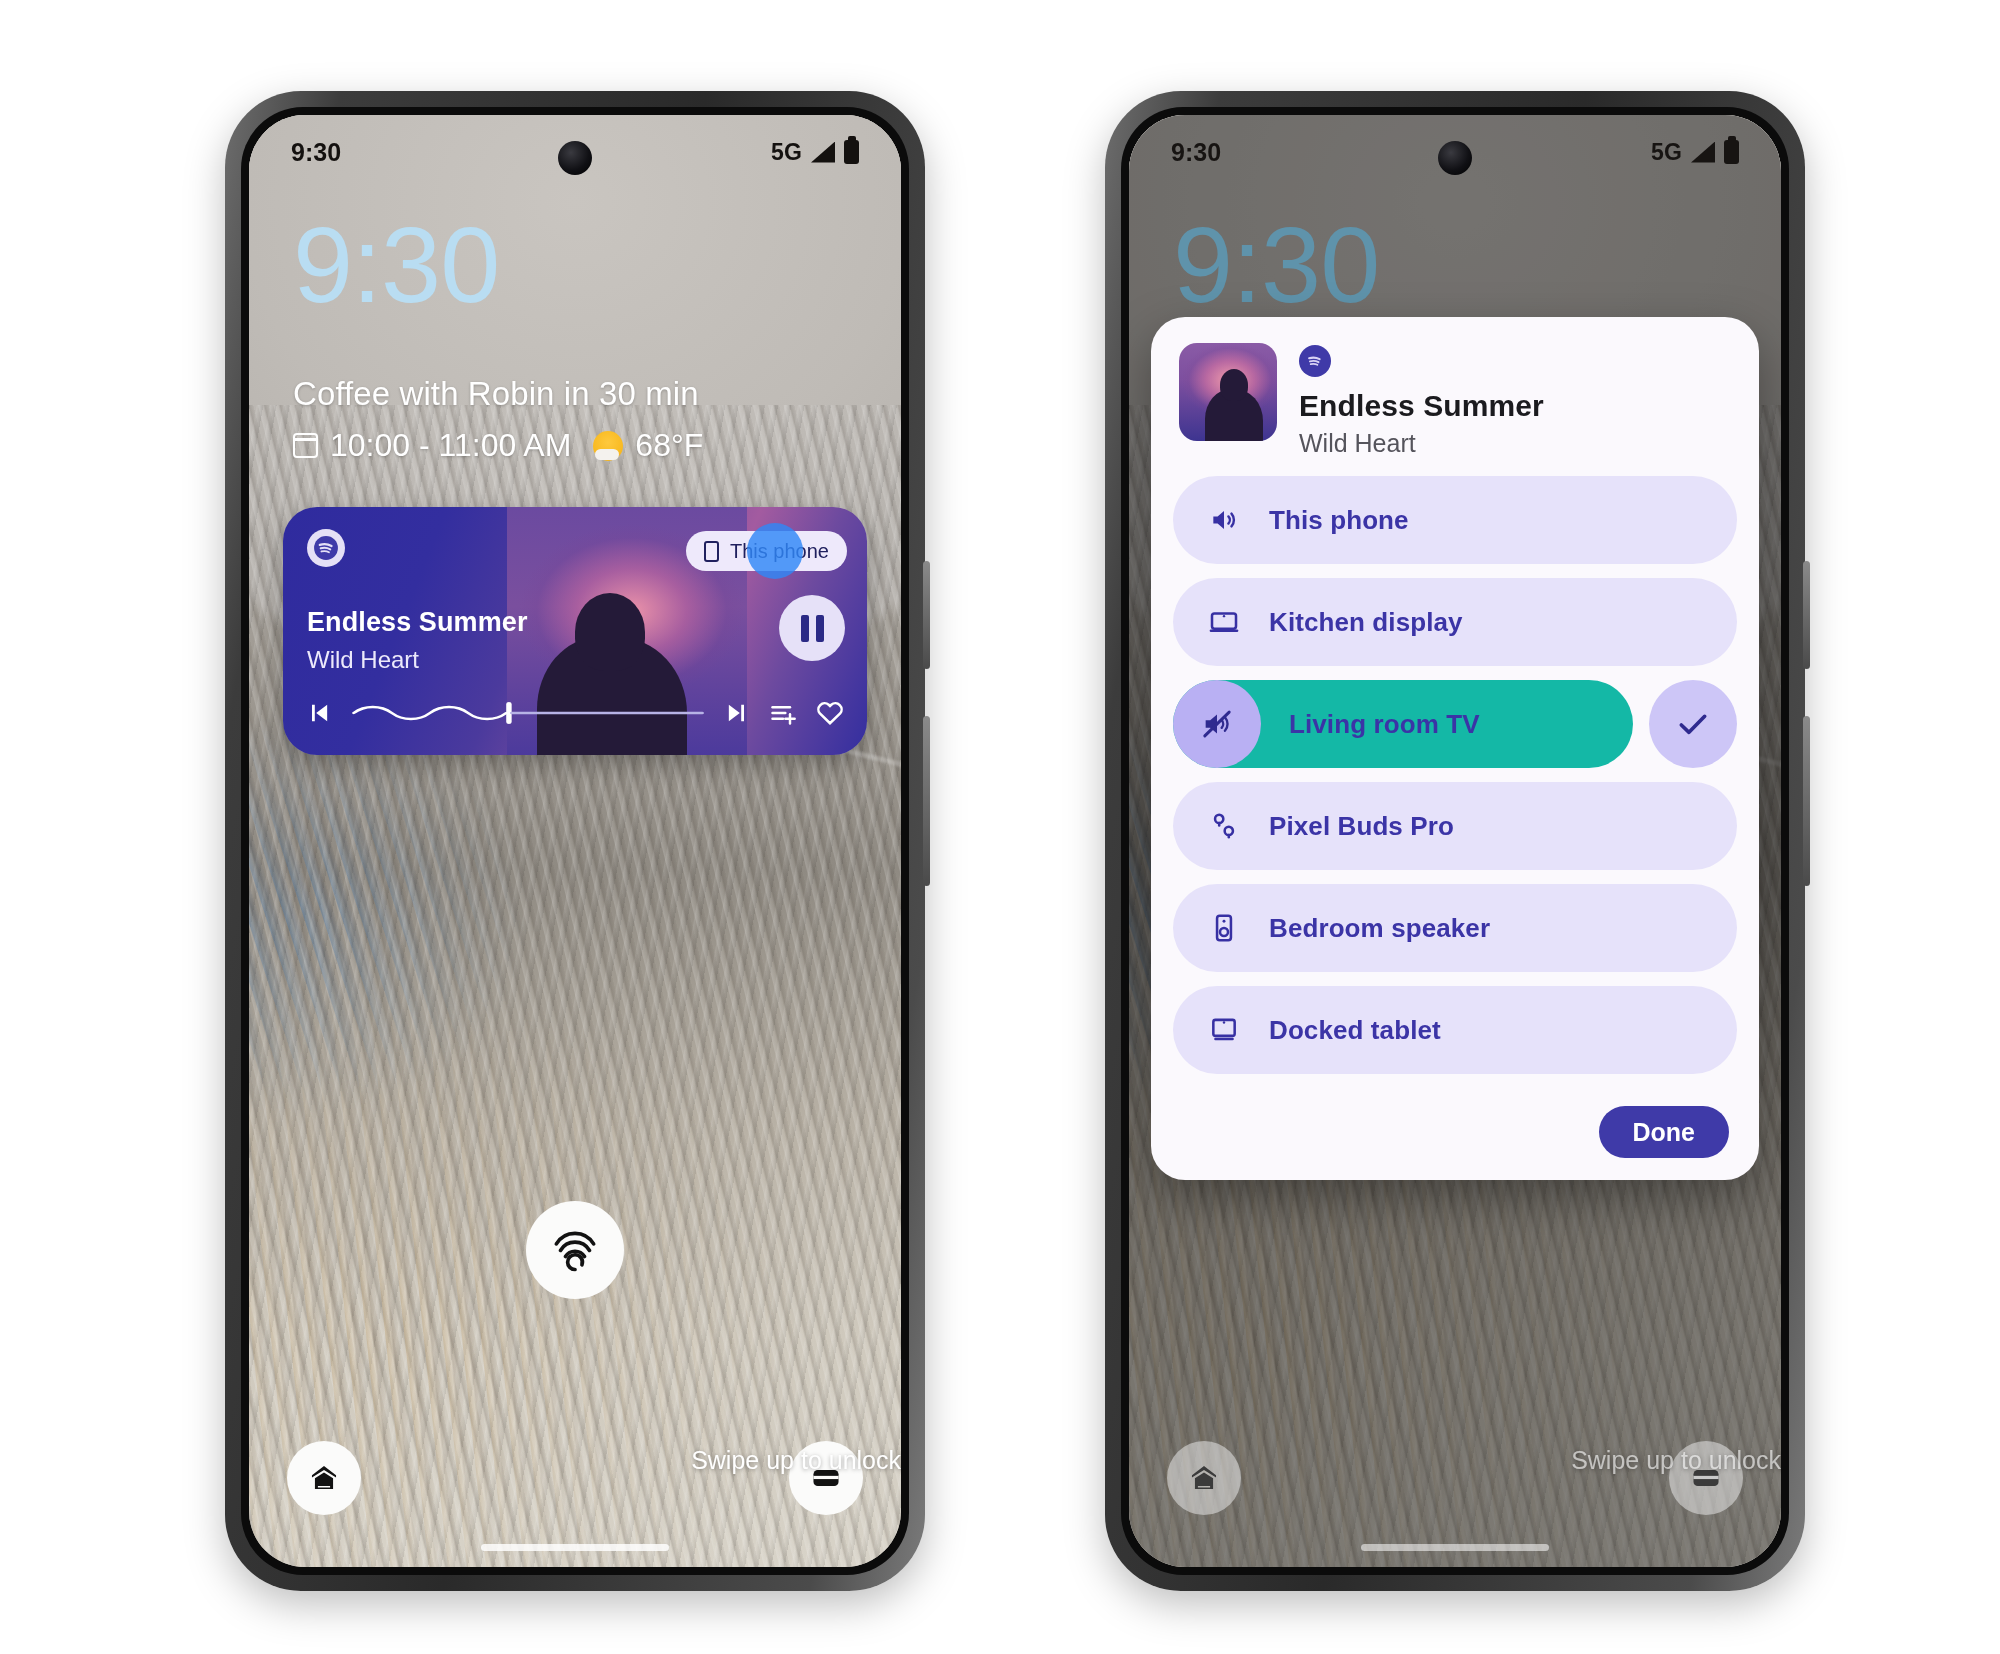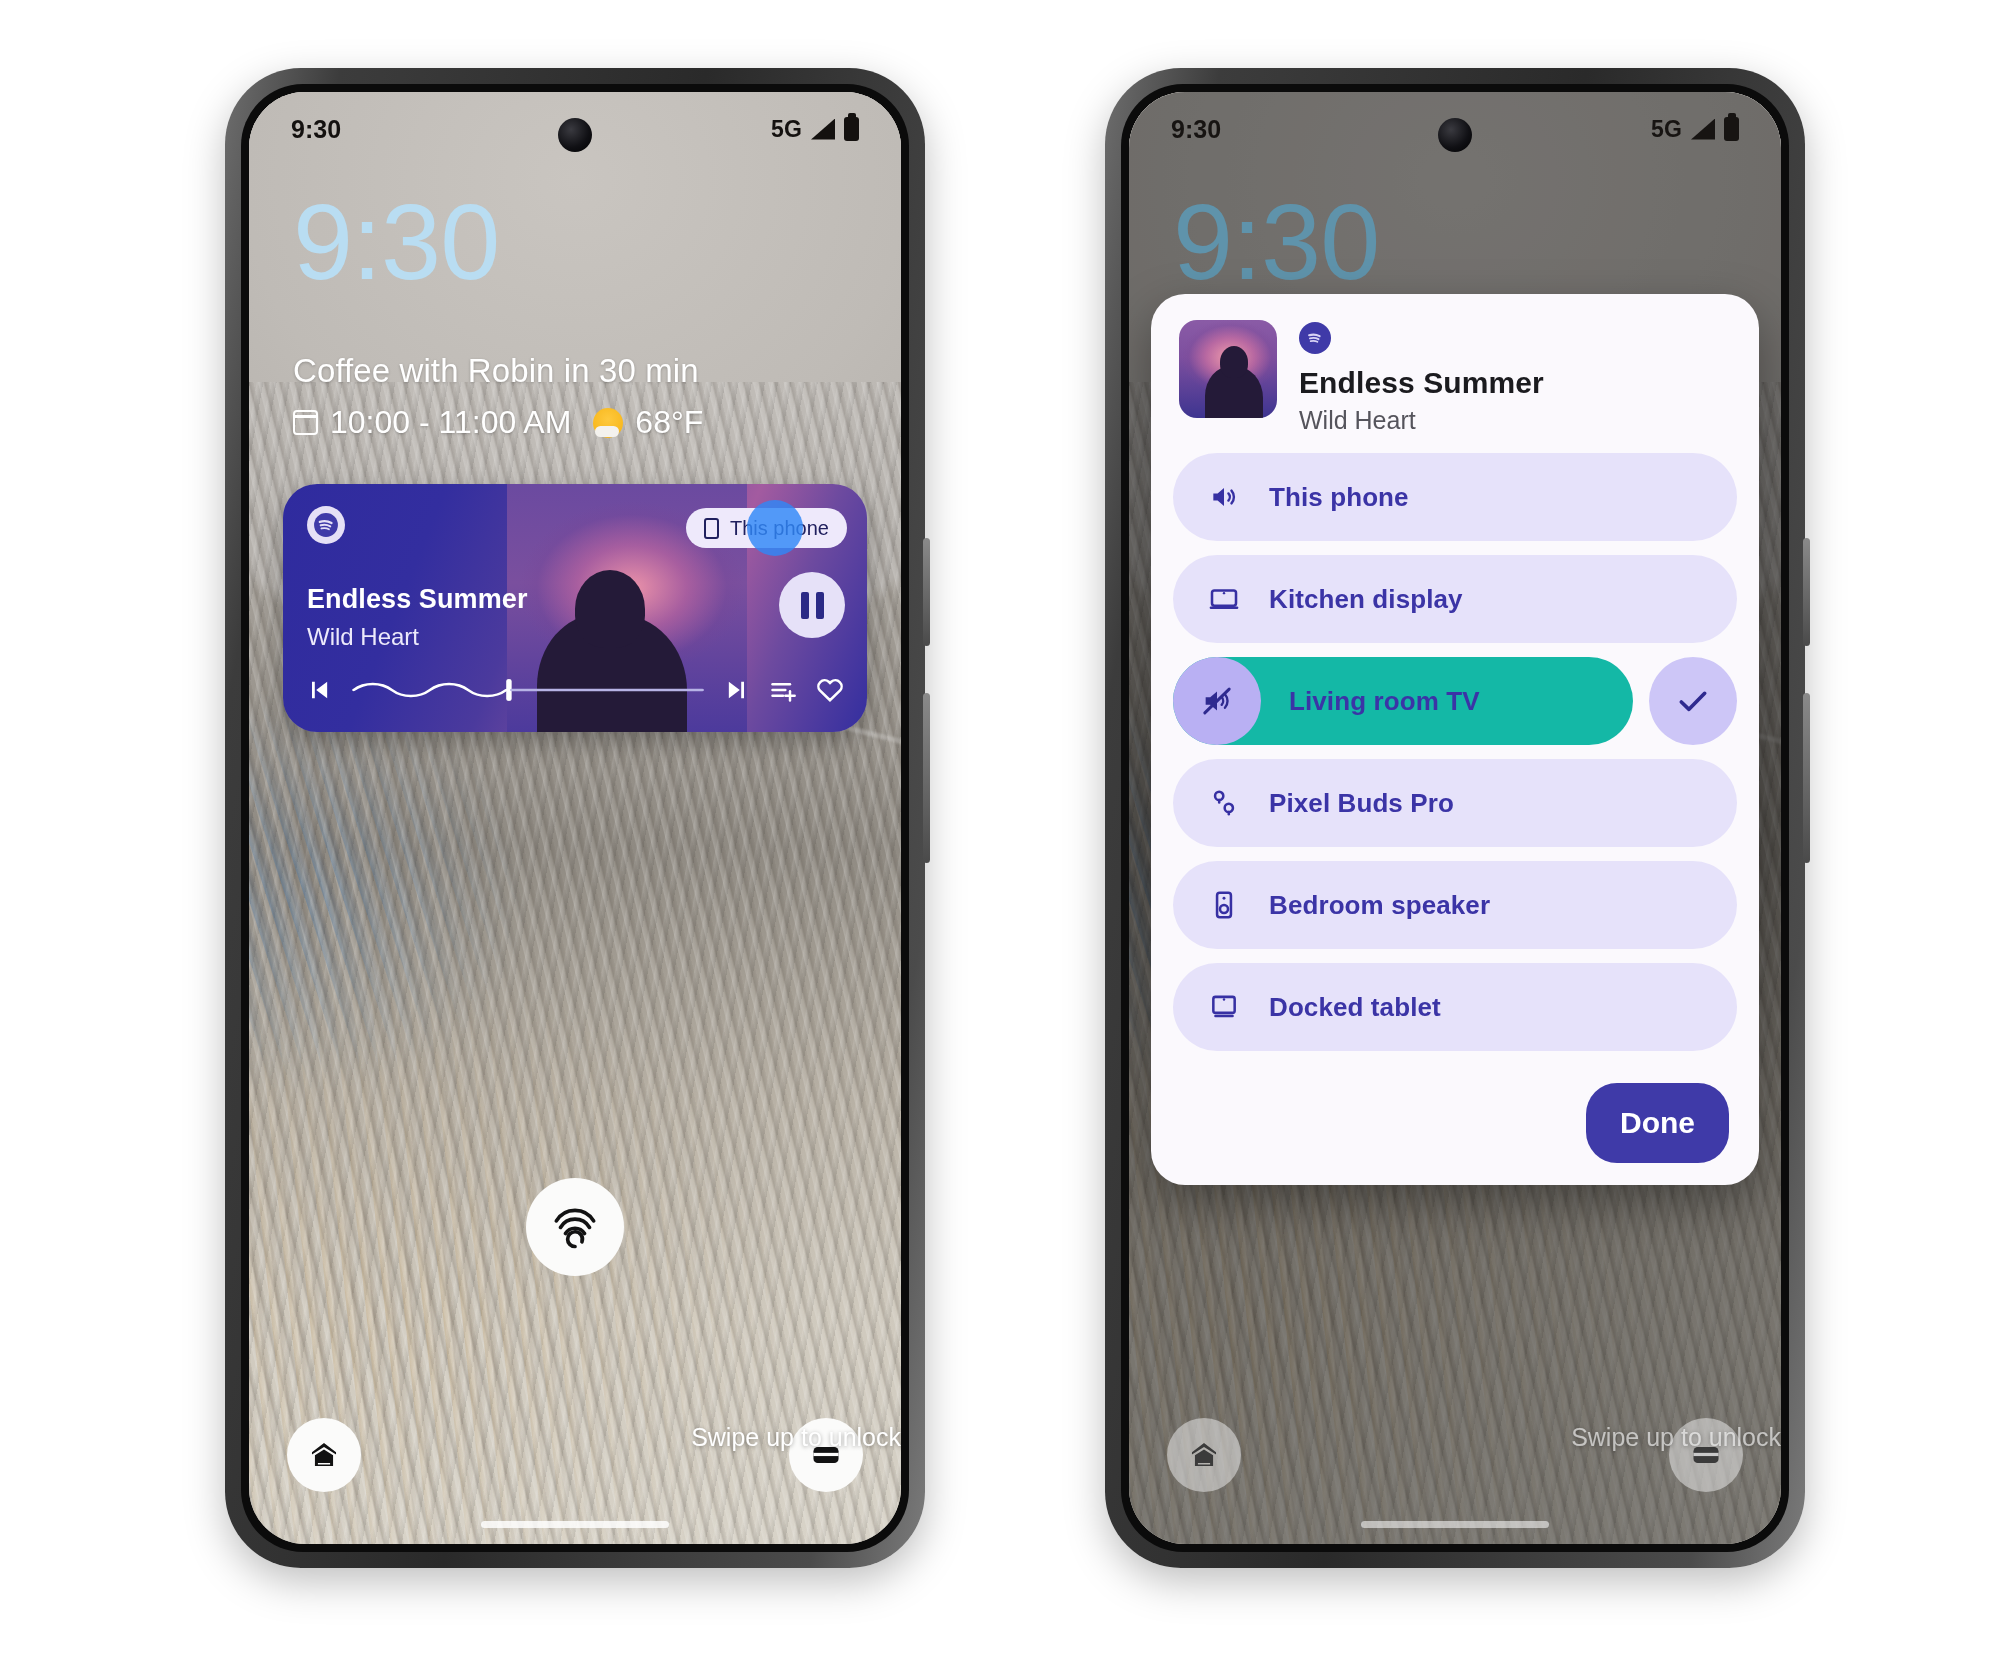--- a/index.html
+++ b/index.html
@@ -12,20 +12,21 @@
   .stage { position: relative; width: 2000px; height: 1654px; }
 
   
   .phone {
     position: absolute;
     width: 700px; height: 1500px;
     border-radius: 76px;
     background: linear-gradient(100deg,#6e6e6e 0%, #3c3c3c 12%, #2a2a2a 50%, #4b4b4b 88%, #7c7c7c 100%);
     padding: 12px;
     box-shadow: 0 14px 40px rgba(0,0,0,.25);
+    margin-top: 23px;
   }
   .phone.left  { left: 225px; top: 68px; }
   .phone.right { left: 1105px; top: 68px; }
 
   .bezel {
     position: absolute; inset: 16px;
     border-radius: 62px;
     background: #0b0b0b;
     padding: 8px;
   }
@@ -303,23 +304,23 @@
   }
   .check-btn {
     position: absolute; right: 0; top: 0; width: 88px; height: 88px;
     border-radius: 50%; background: #cdc6f7;
     display: flex; align-items: center; justify-content: center;
   }
   .row-wrap { position: relative; }
 
   .done-row { display: flex; justify-content: flex-end; padding: 18px 8px 4px; }
   .done-btn {
-    height: 80px; padding: 0 34px; border-radius: 31px;
+    height: 52px; padding: 0 34px; border-radius: 31px;
     background: #3f3aa8; color: #fff;
-    font-size: 30px; font-weight: 600;
+    font-size: 25px; font-weight: 600;
     display: flex; align-items: center; justify-content: center;
   }
 </style>
 </head>
 <body>
 
 <div class="stage">
 
   <div class="phone left">
     <div class="side-btn power"></div>

